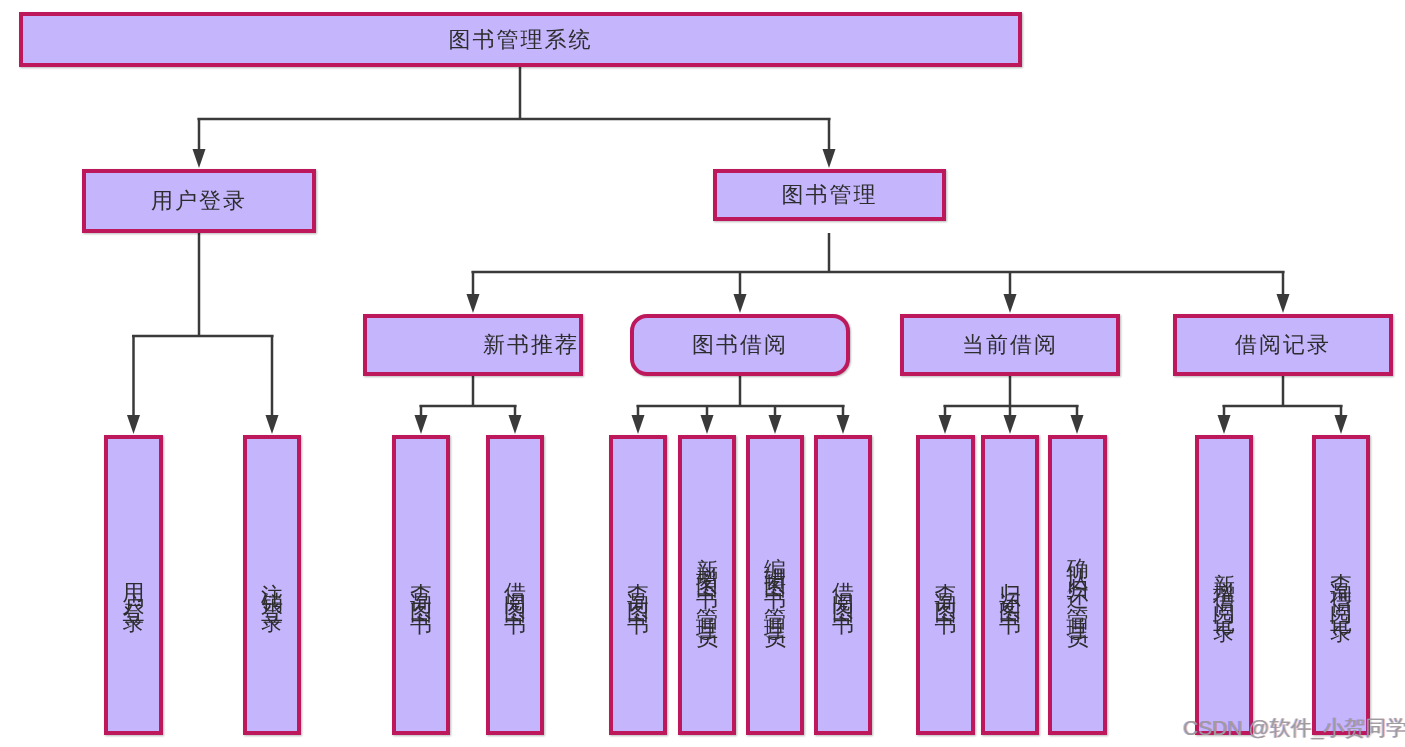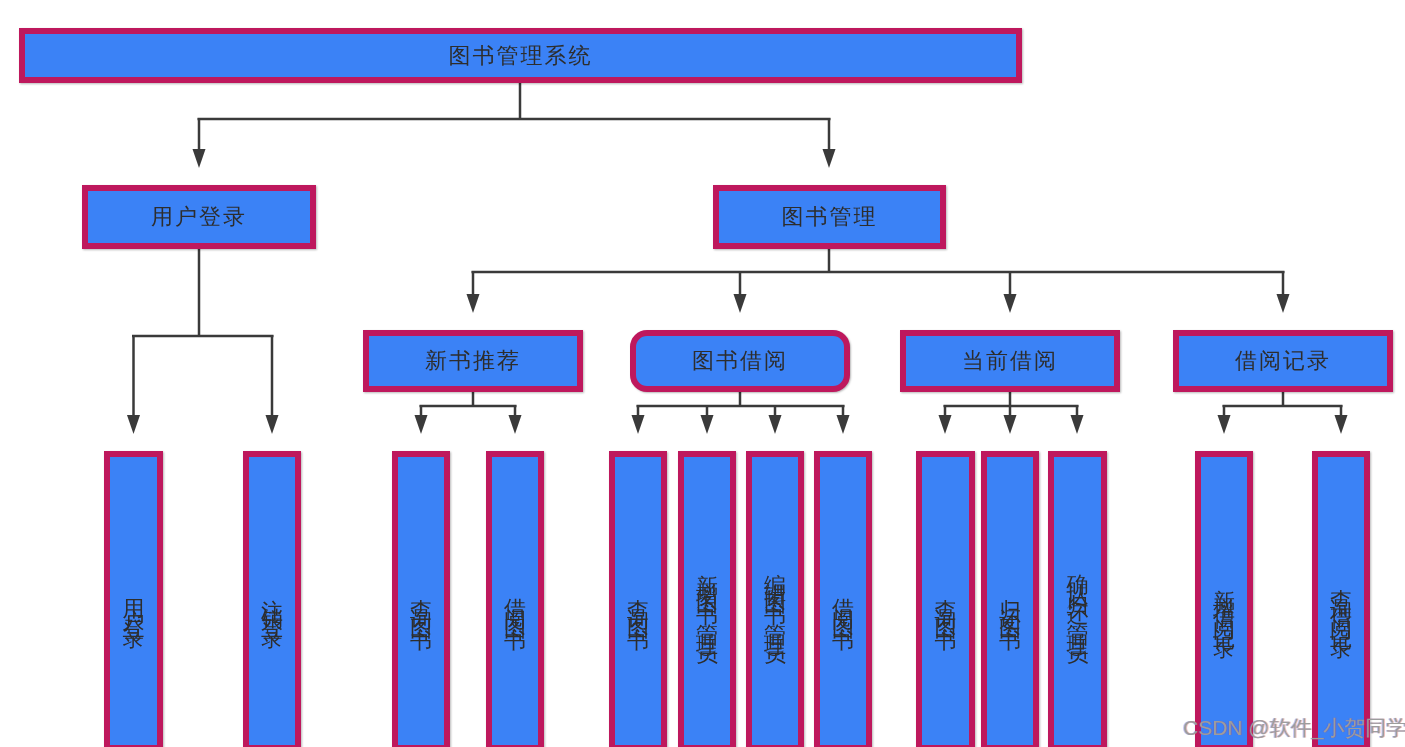--- a/index.html
+++ b/index.html
@@ -13,49 +13,48 @@
   }
   .connector-layer {
     position: absolute;
     left: 0; top: 0;
     width: 1405px; height: 747px;
     z-index: 1;
   }
   .node {
     position: absolute;
     box-sizing: border-box;
-    border: 6px solid #be185d;
-    background: #3b82f6;
+    border: 4px solid #be185d;
+    background: #c4b5fd;
     display: flex;
     align-items: center;
     justify-content: center;
     color: #2d2d2d;
     z-index: 2;
     box-shadow: 1px 1px 2px rgba(0,0,0,0.28);
-    margin-top: 16px;
   }
   .hlabel {
     font-size: 22px;
     letter-spacing: 2px;
     white-space: nowrap;
     color: #2d2d2d;
   }
   .vlabel {
     writing-mode: vertical-rl;
     text-orientation: mixed;
     font-size: 22px;
     letter-spacing: 10px;
     line-height: 1;
     color: #2d2d2d;
   }
   
   .n-root            { left: 19px;   top: 12px;  width: 1003px; height: 55px; }
   .n-user-login      { left: 82px;   top: 169px; width: 234px;  height: 64px; }
-  .n-book-management { left: 713px;  top: 169px; width: 233px;  height: 64px; }
-  .n-new-book        { left: 363px;  top: 314px; width: 220px;  height: 62px; }
+  .n-book-management { left: 713px;  top: 169px; width: 233px;  height: 52px; }
+  .n-new-book        { left: 363px;  top: 314px; width: 220px;  height: 62px; justify-content: flex-end; }
   .n-book-borrow     { left: 630px;  top: 314px; width: 220px;  height: 62px; border-radius: 17px; }
   .n-current-borrow  { left: 900px;  top: 314px; width: 220px;  height: 62px; }
   .n-borrow-records  { left: 1173px; top: 314px; width: 220px;  height: 62px; }
   .leaf { top: 435px; height: 300px; }
   .l-1  { left: 104px;  width: 59px; }
   .l-2  { left: 243px;  width: 58px; }
   .l-3  { left: 392px;  width: 58px; }
   .l-4  { left: 486px;  width: 58px; }
   .l-5  { left: 609px;  width: 58px; }
   .l-6  { left: 678px;  width: 58px; }

